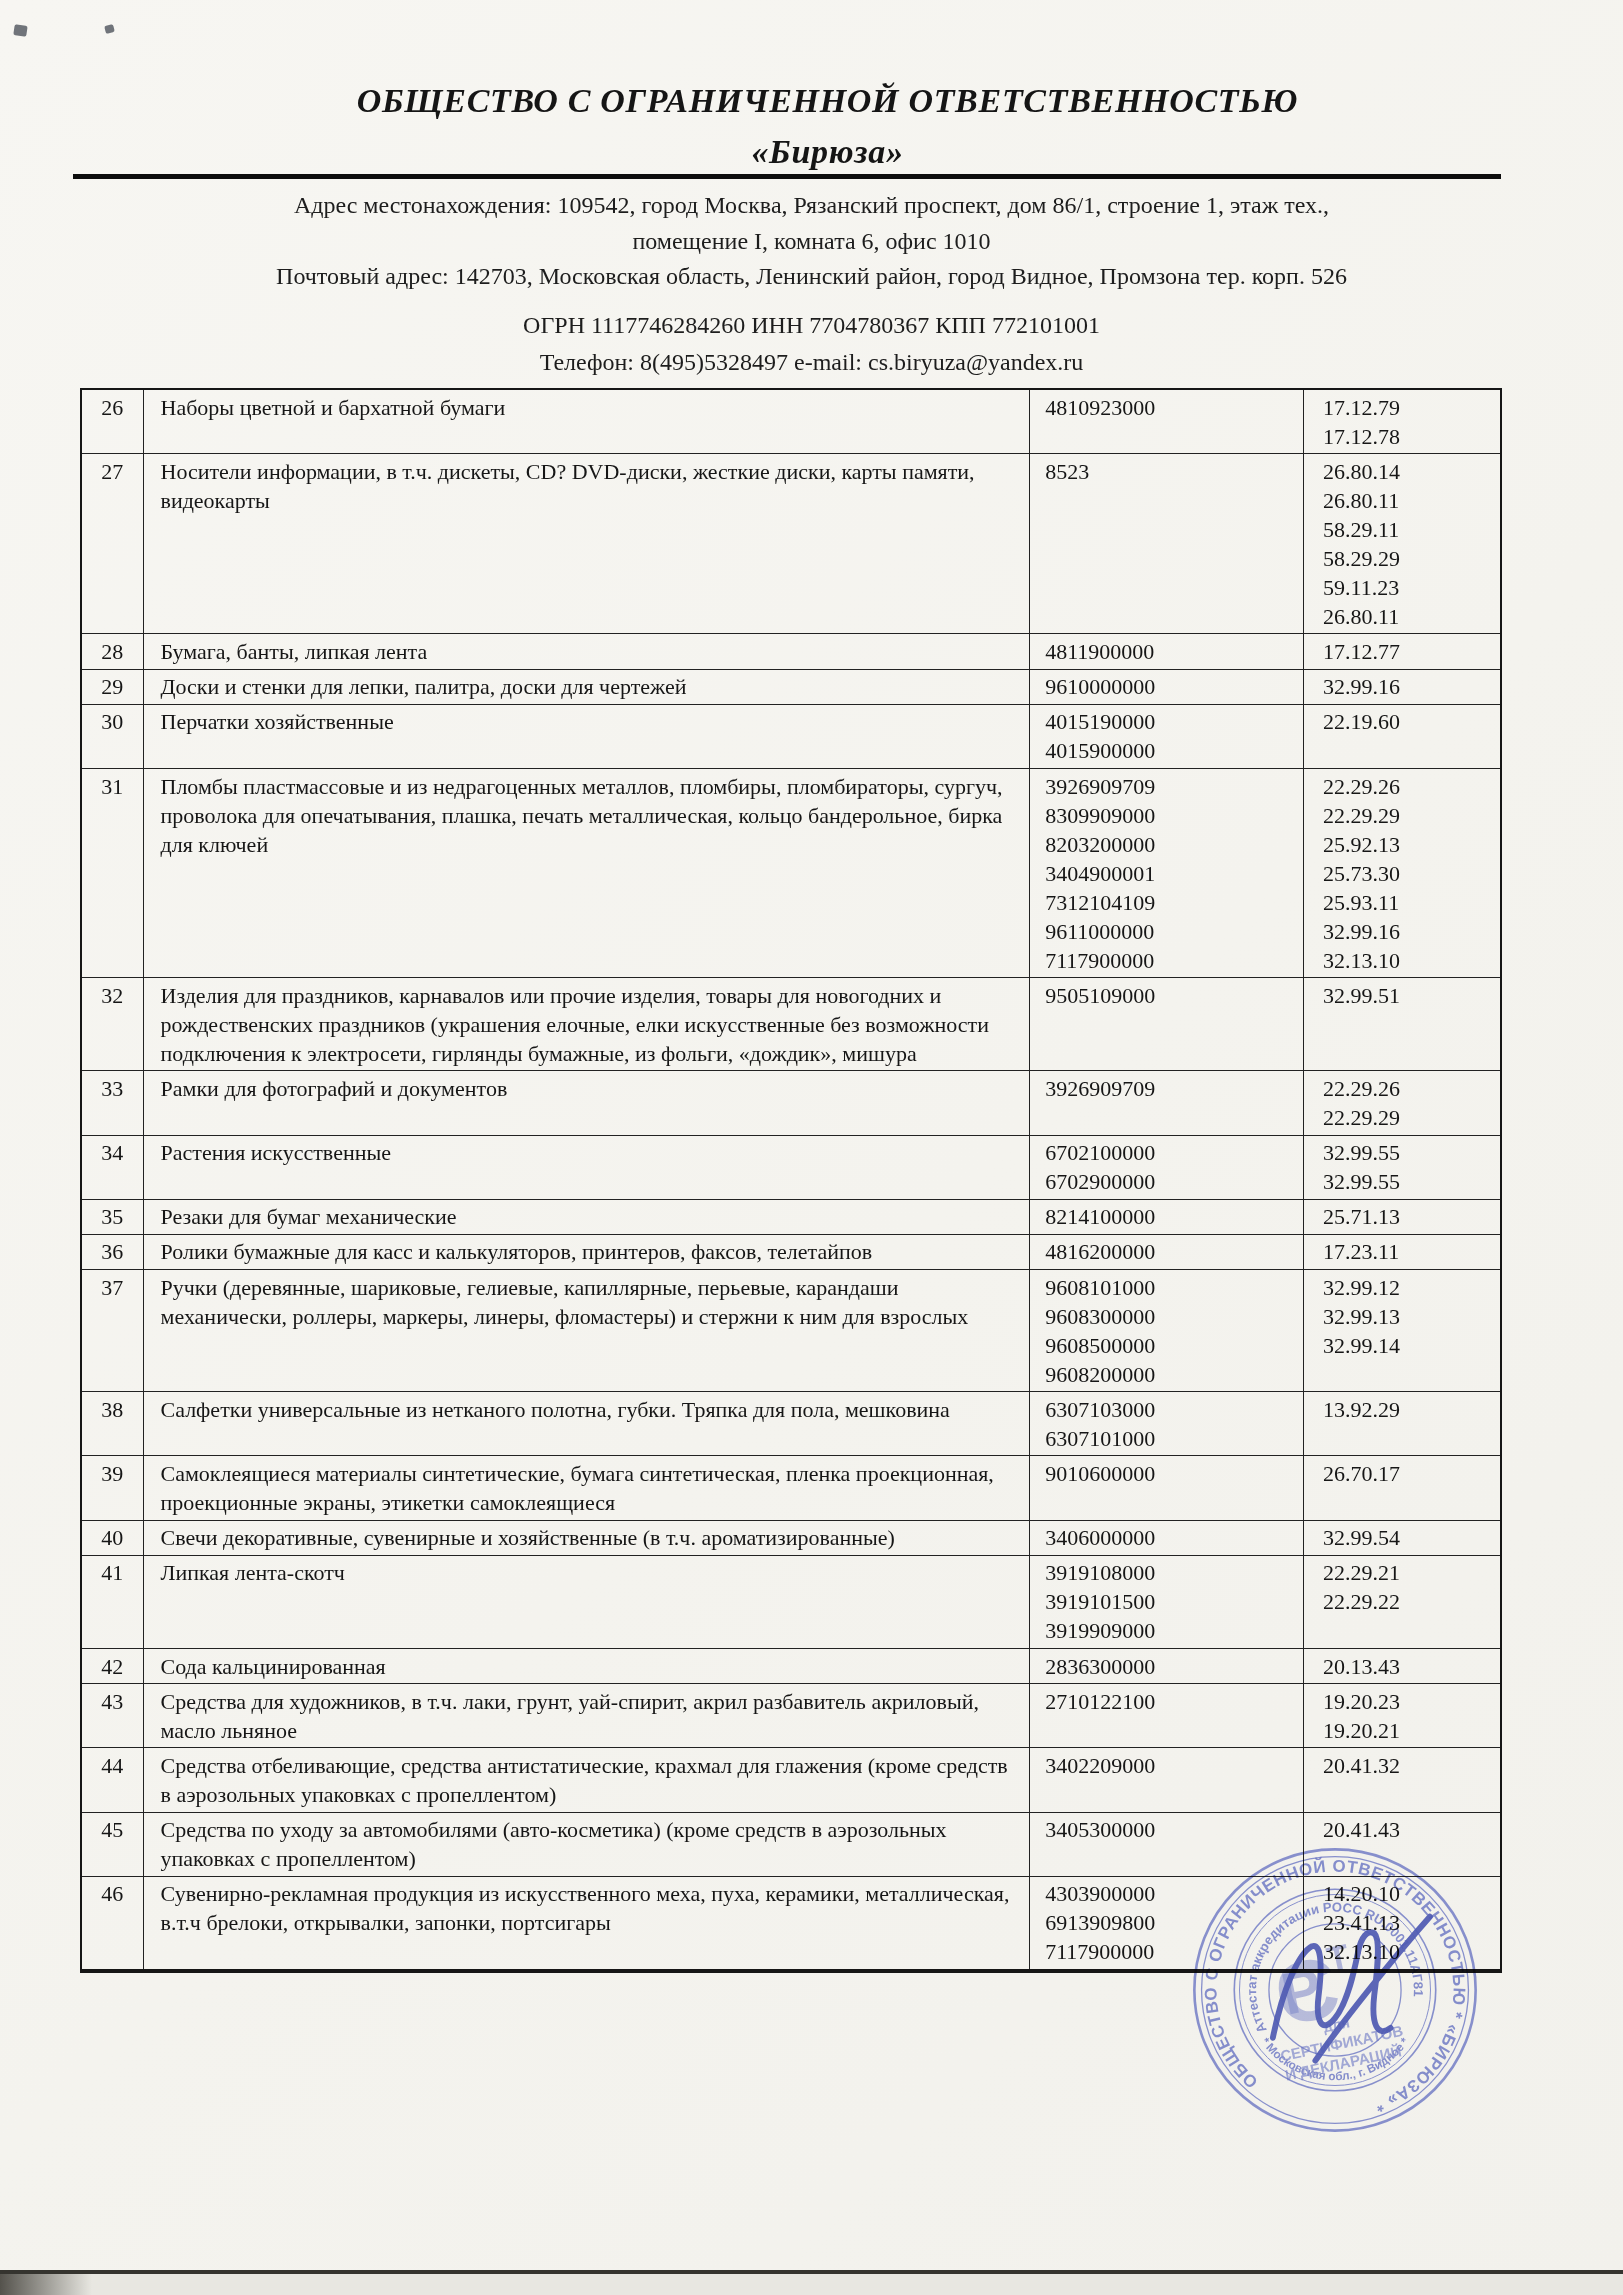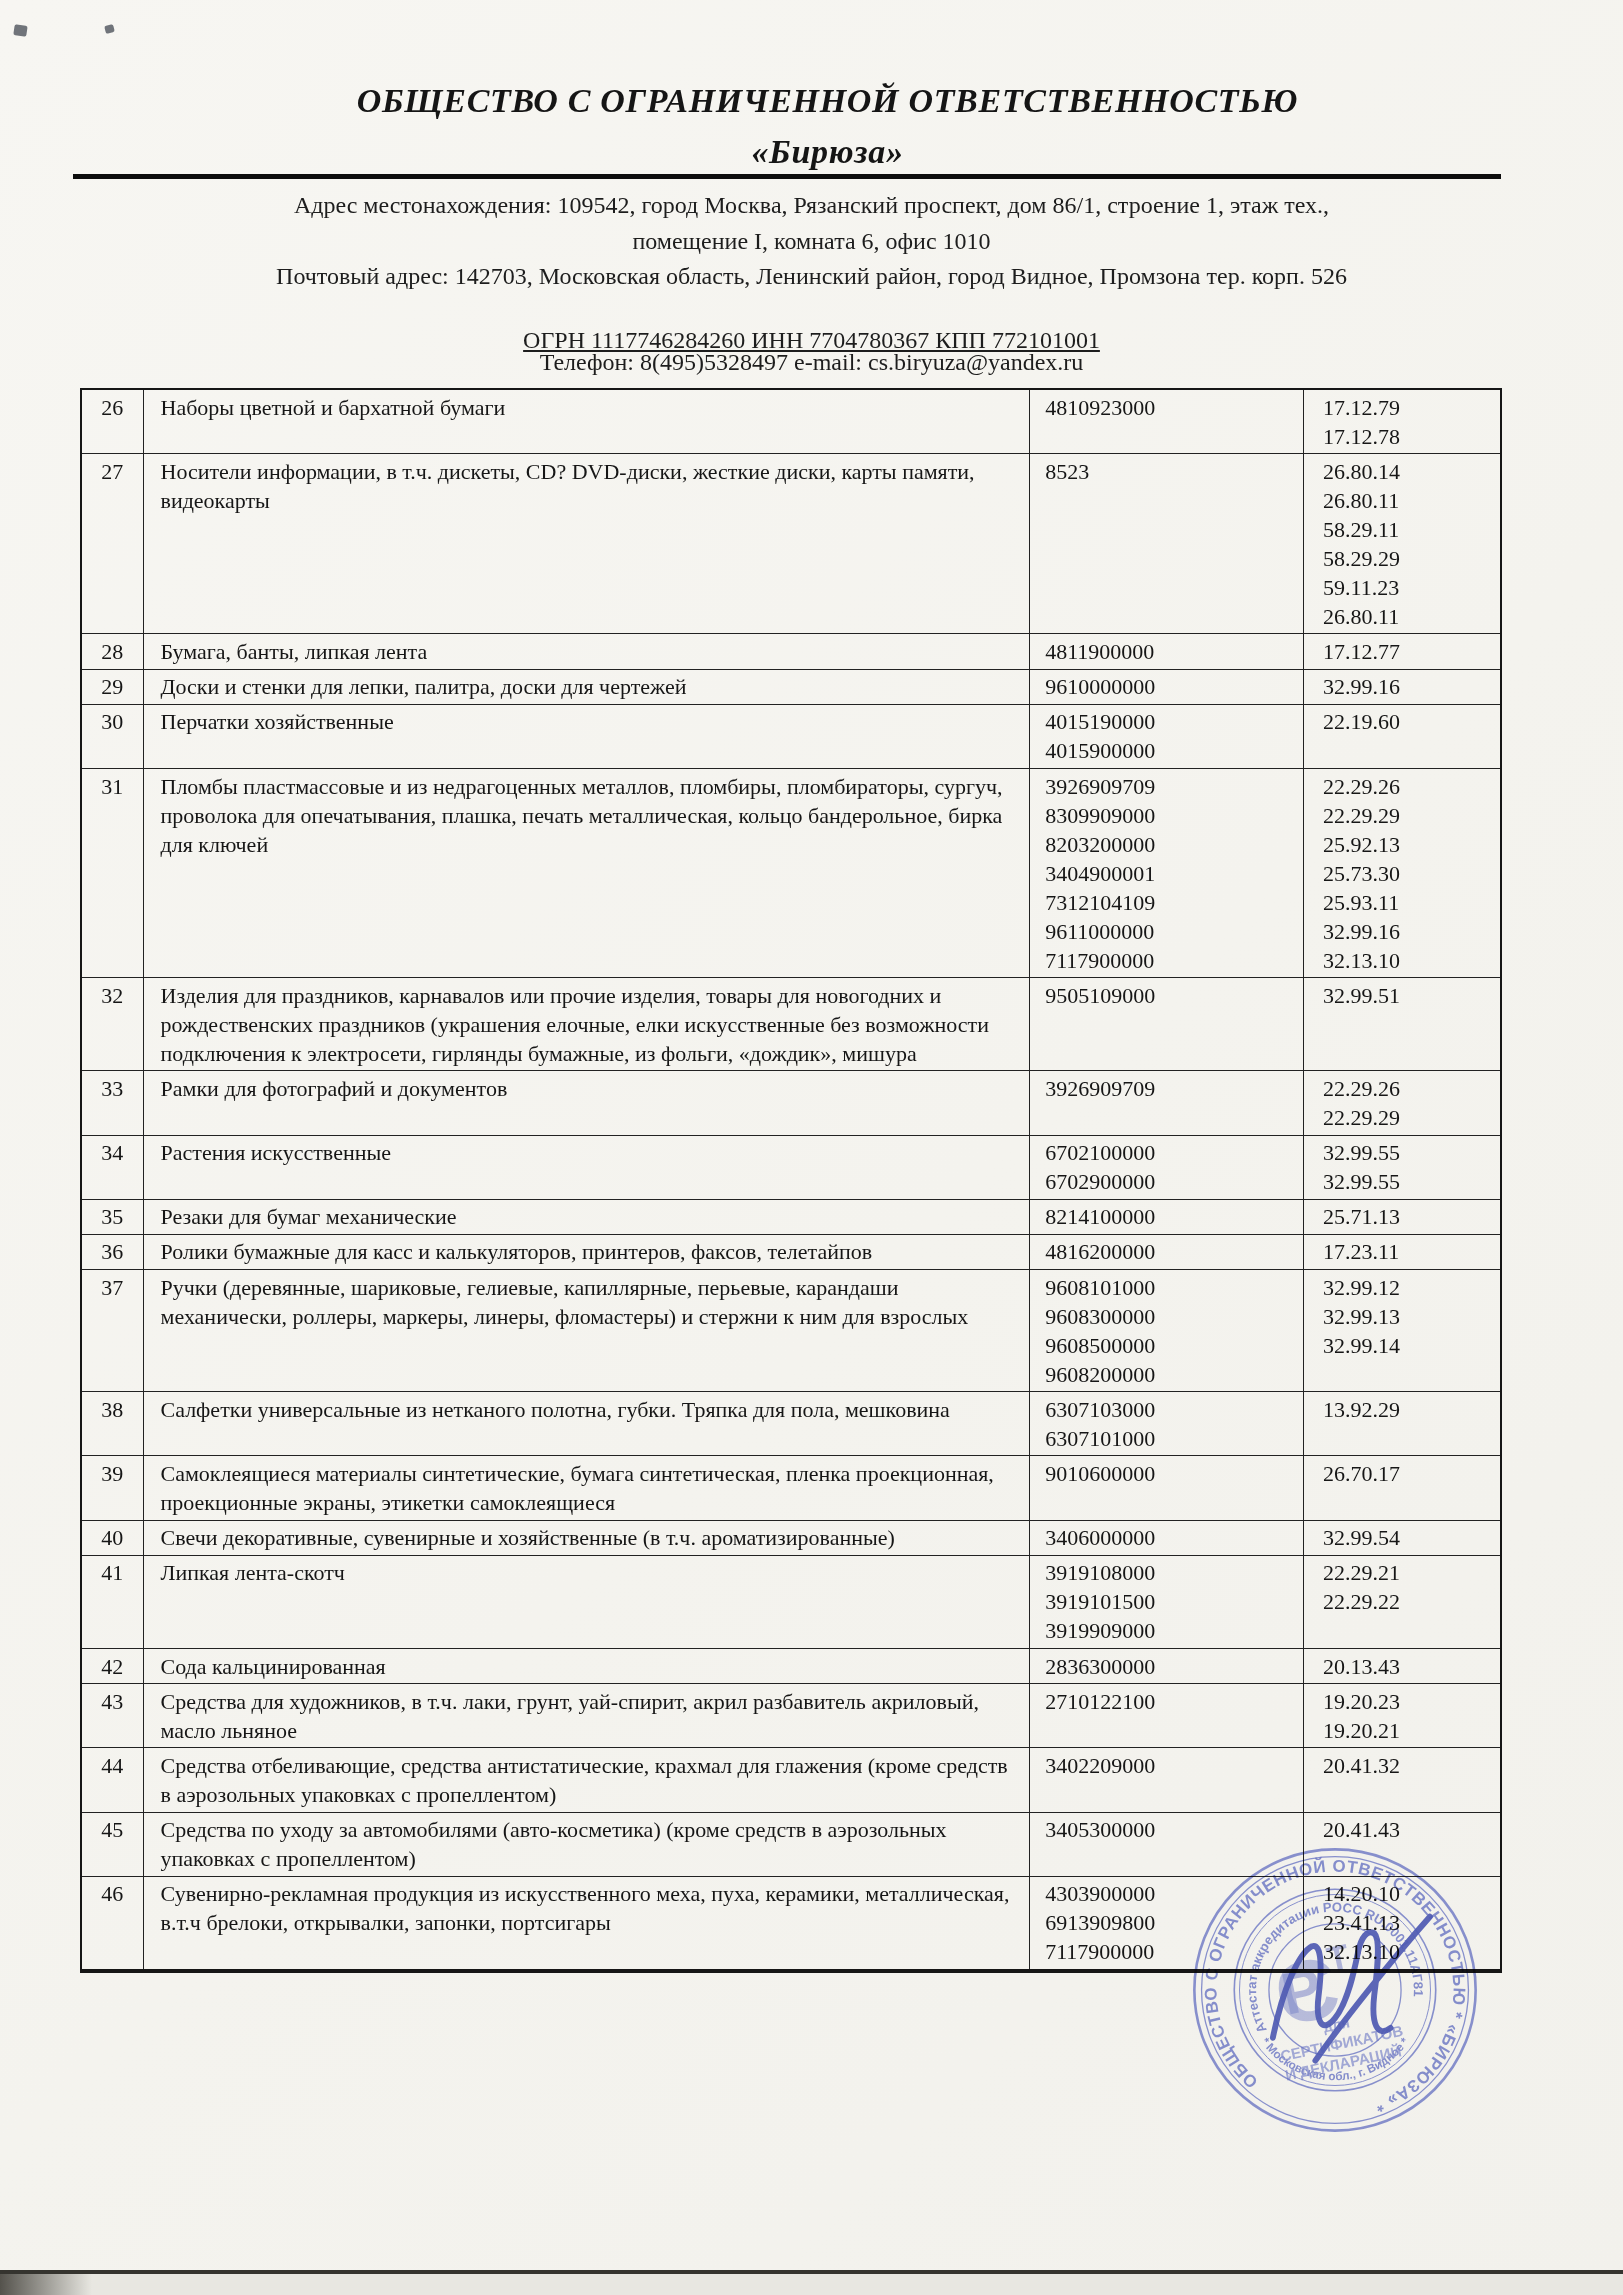--- a/index.html
+++ b/index.html
@@ -17,21 +17,21 @@
     font-weight:bold;font-style:italic;font-size:34px;letter-spacing:0.7px;color:#151515;
   }
   .hdr-title.l1{top:82px;}
   .hdr-title.l2{top:133px;}
   .hdr-rule{position:absolute;left:73px;top:174px;width:1428px;height:4.6px;background:#0d0d0d;}
   .hdr-line{
     position:absolute;left:0;width:100%;text-align:center;
     font-size:24px;color:#1d1d1d;
   }
   .a1{top:192px;} .a2{top:228px;} .a3{top:263px;}
-  .ogrn{top:327px;text-decoration:underline;} .contact{top:349px;}
+  .ogrn{top:312px;} .contact{top:349px;}
   
   .table-wrap{position:absolute;left:80px;top:388px;width:1421px;}
   table.goods{
     width:100%;border-collapse:collapse;table-layout:fixed;
     border:2px solid #161616;border-bottom-width:4.6px;
   }
   table.goods td{
     border:1.3px solid #222;vertical-align:top;
     font-size:22px;line-height:29px;color:#161616;
   }

